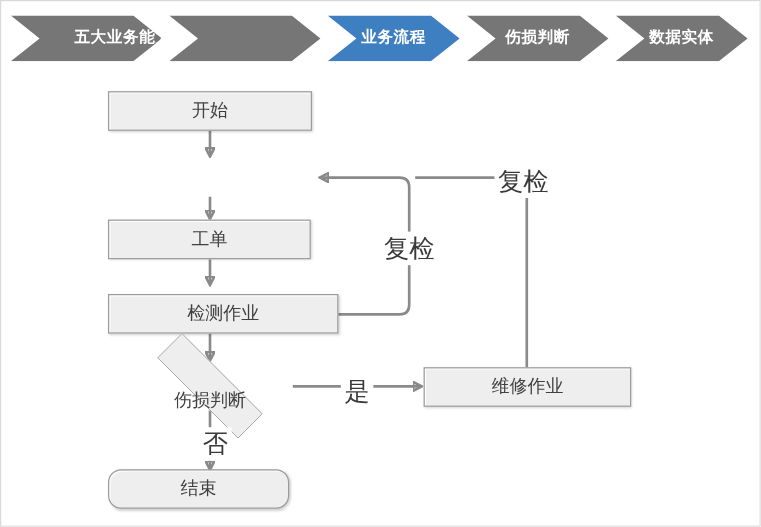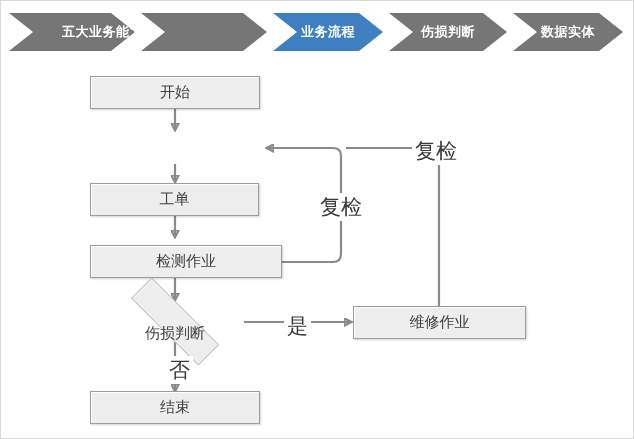--- a/index.html
+++ b/index.html
@@ -170,21 +170,21 @@
 
     <div class="diamond-wrap" style="left:104px; top:249px; width:140px; height:43px;align-items:flex-end;">
       <div class="diamond-shape"></div>
       <span class="diamond-text">伤损判断</span>
     </div>
 
     <div class="node" style="left:352px; top:255px; width:173px; height:33px;">
       <span>维修作业</span>
     </div>
 
-    <div class="node" style="left:89px;  top:340px; width:170px; height:33px;">
+    <div class="node" style="left:89px;  top:340px; width:151px; height:33px;border-radius:11px;">
       <span>结束</span>
     </div>
 
     <div class="edge-label" style="left:316px; top:142px;">复检</div>
 
     <div class="edge-label" style="left:411px; top:86px;">复检</div>
 
     <div class="edge-label" style="left:283px; top:261px;">是</div>
 
     <div class="edge-label" style="left:165px; top:305px;">否</div>

